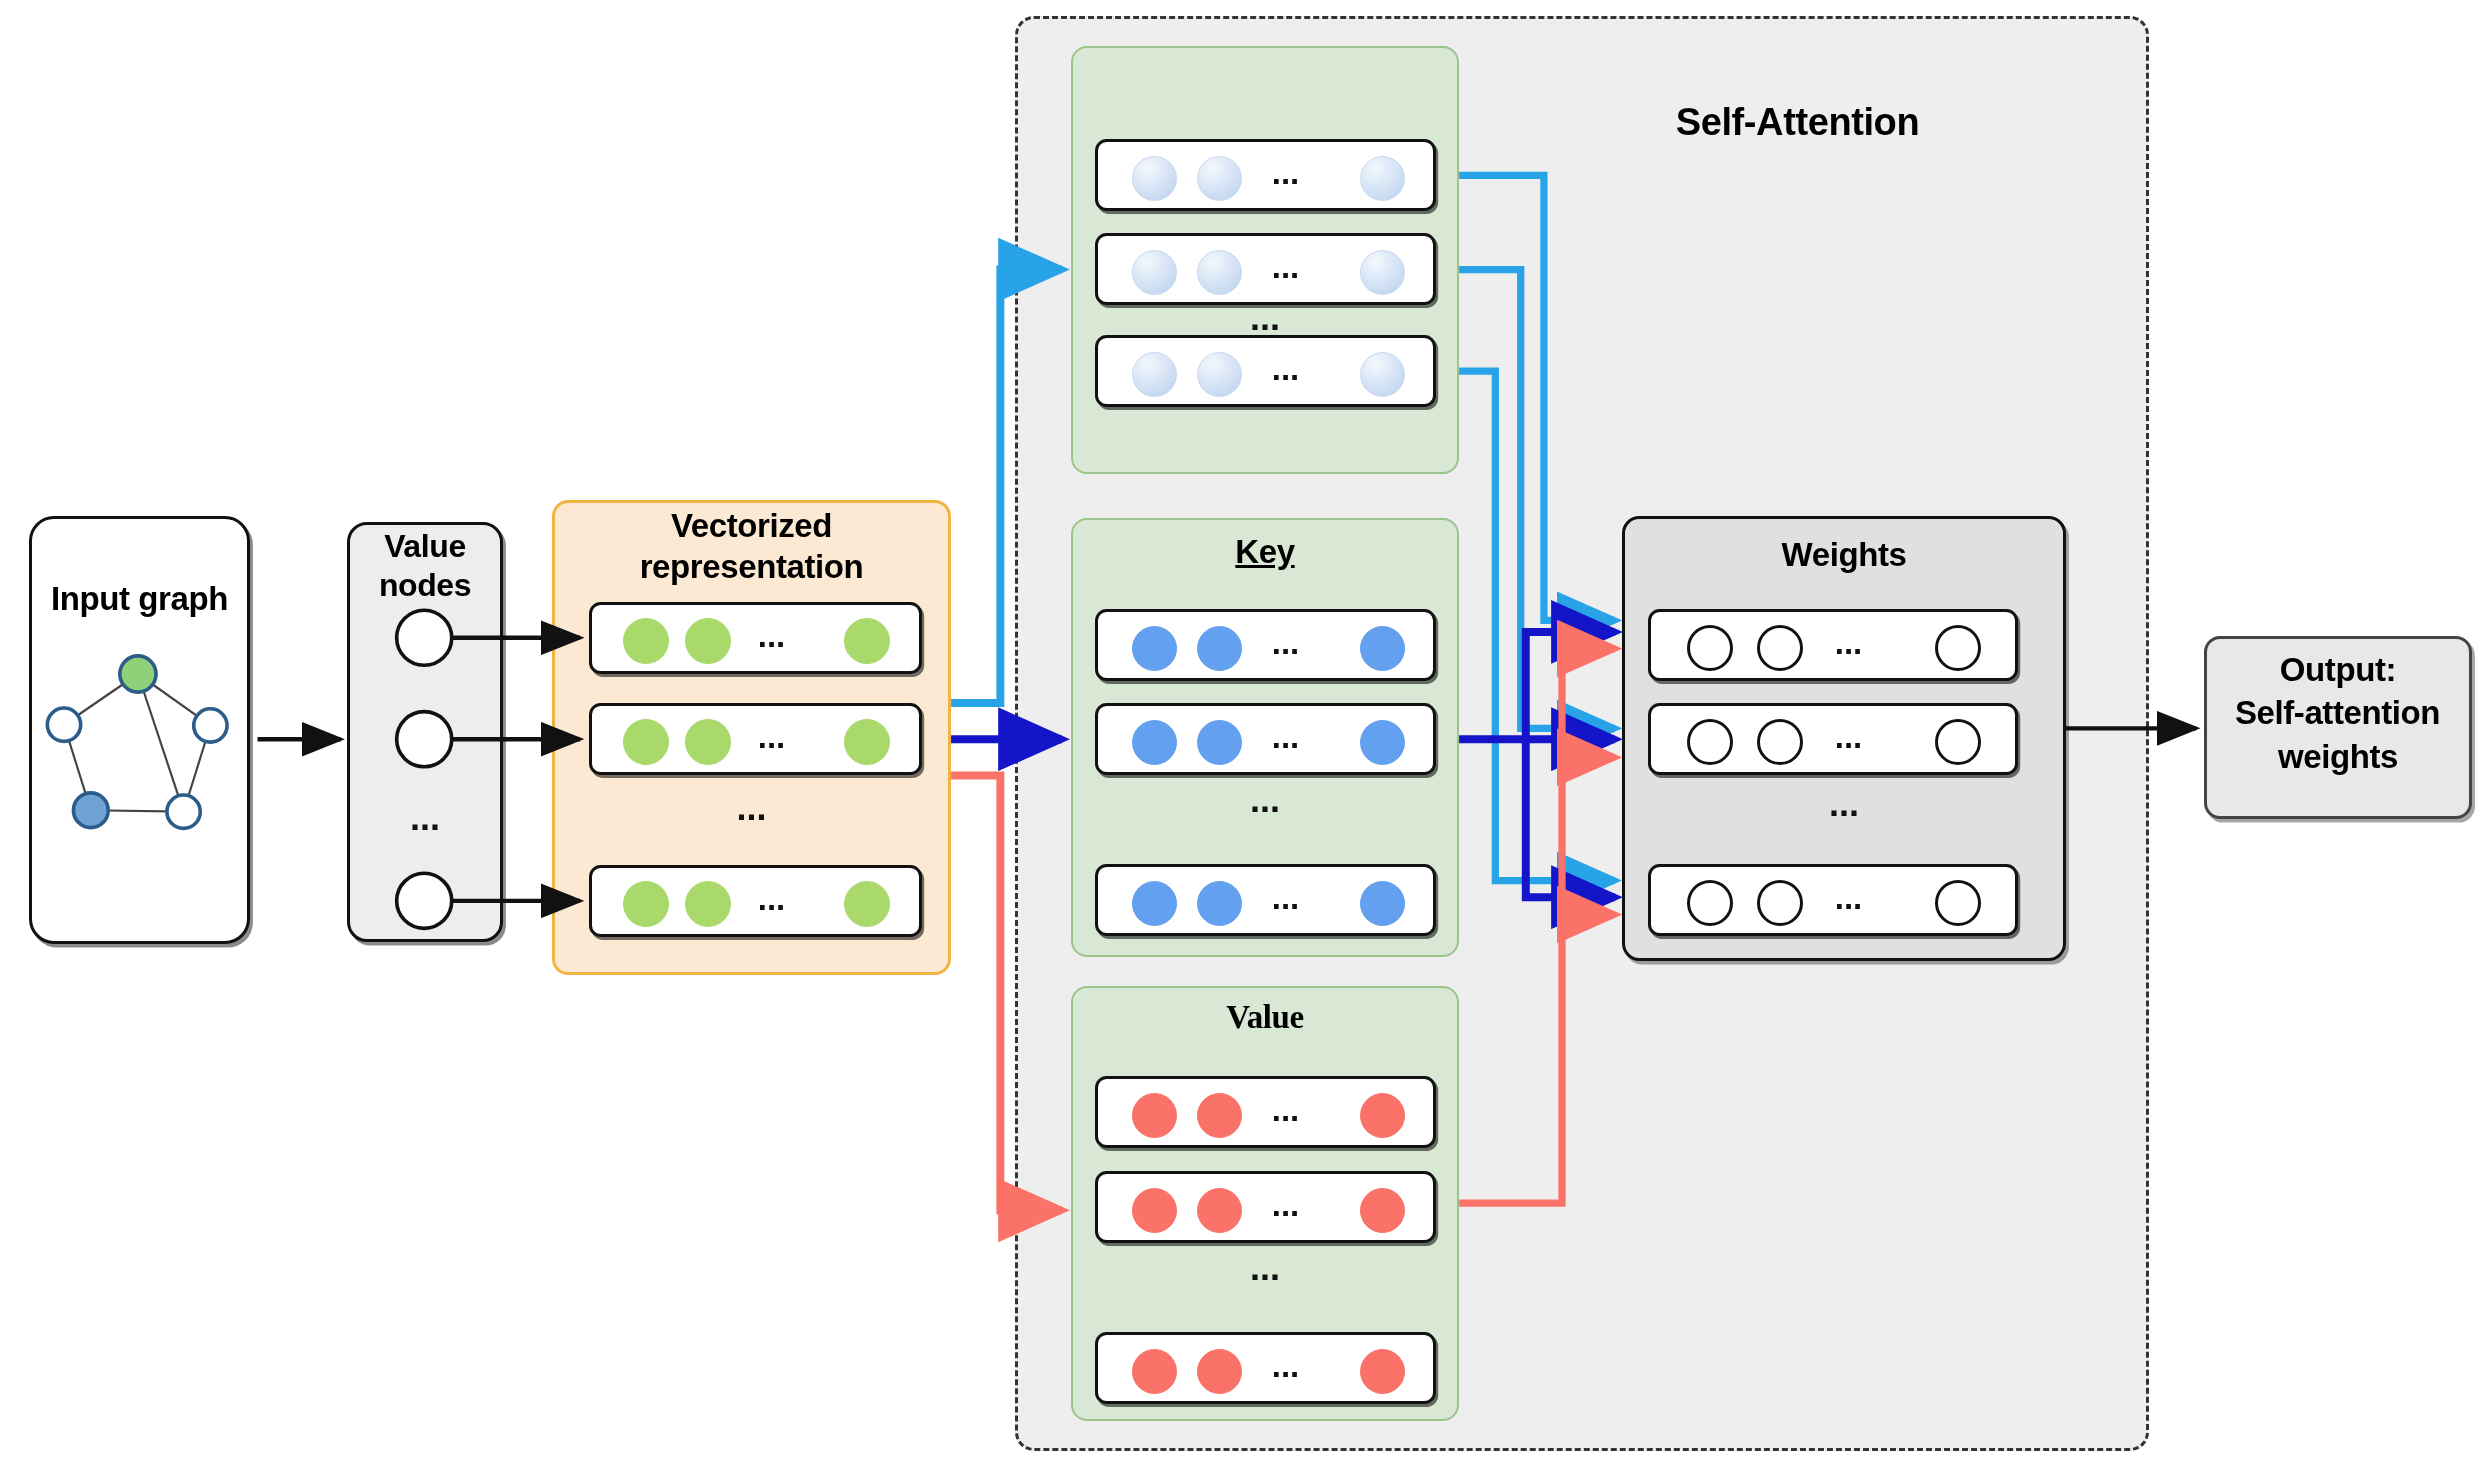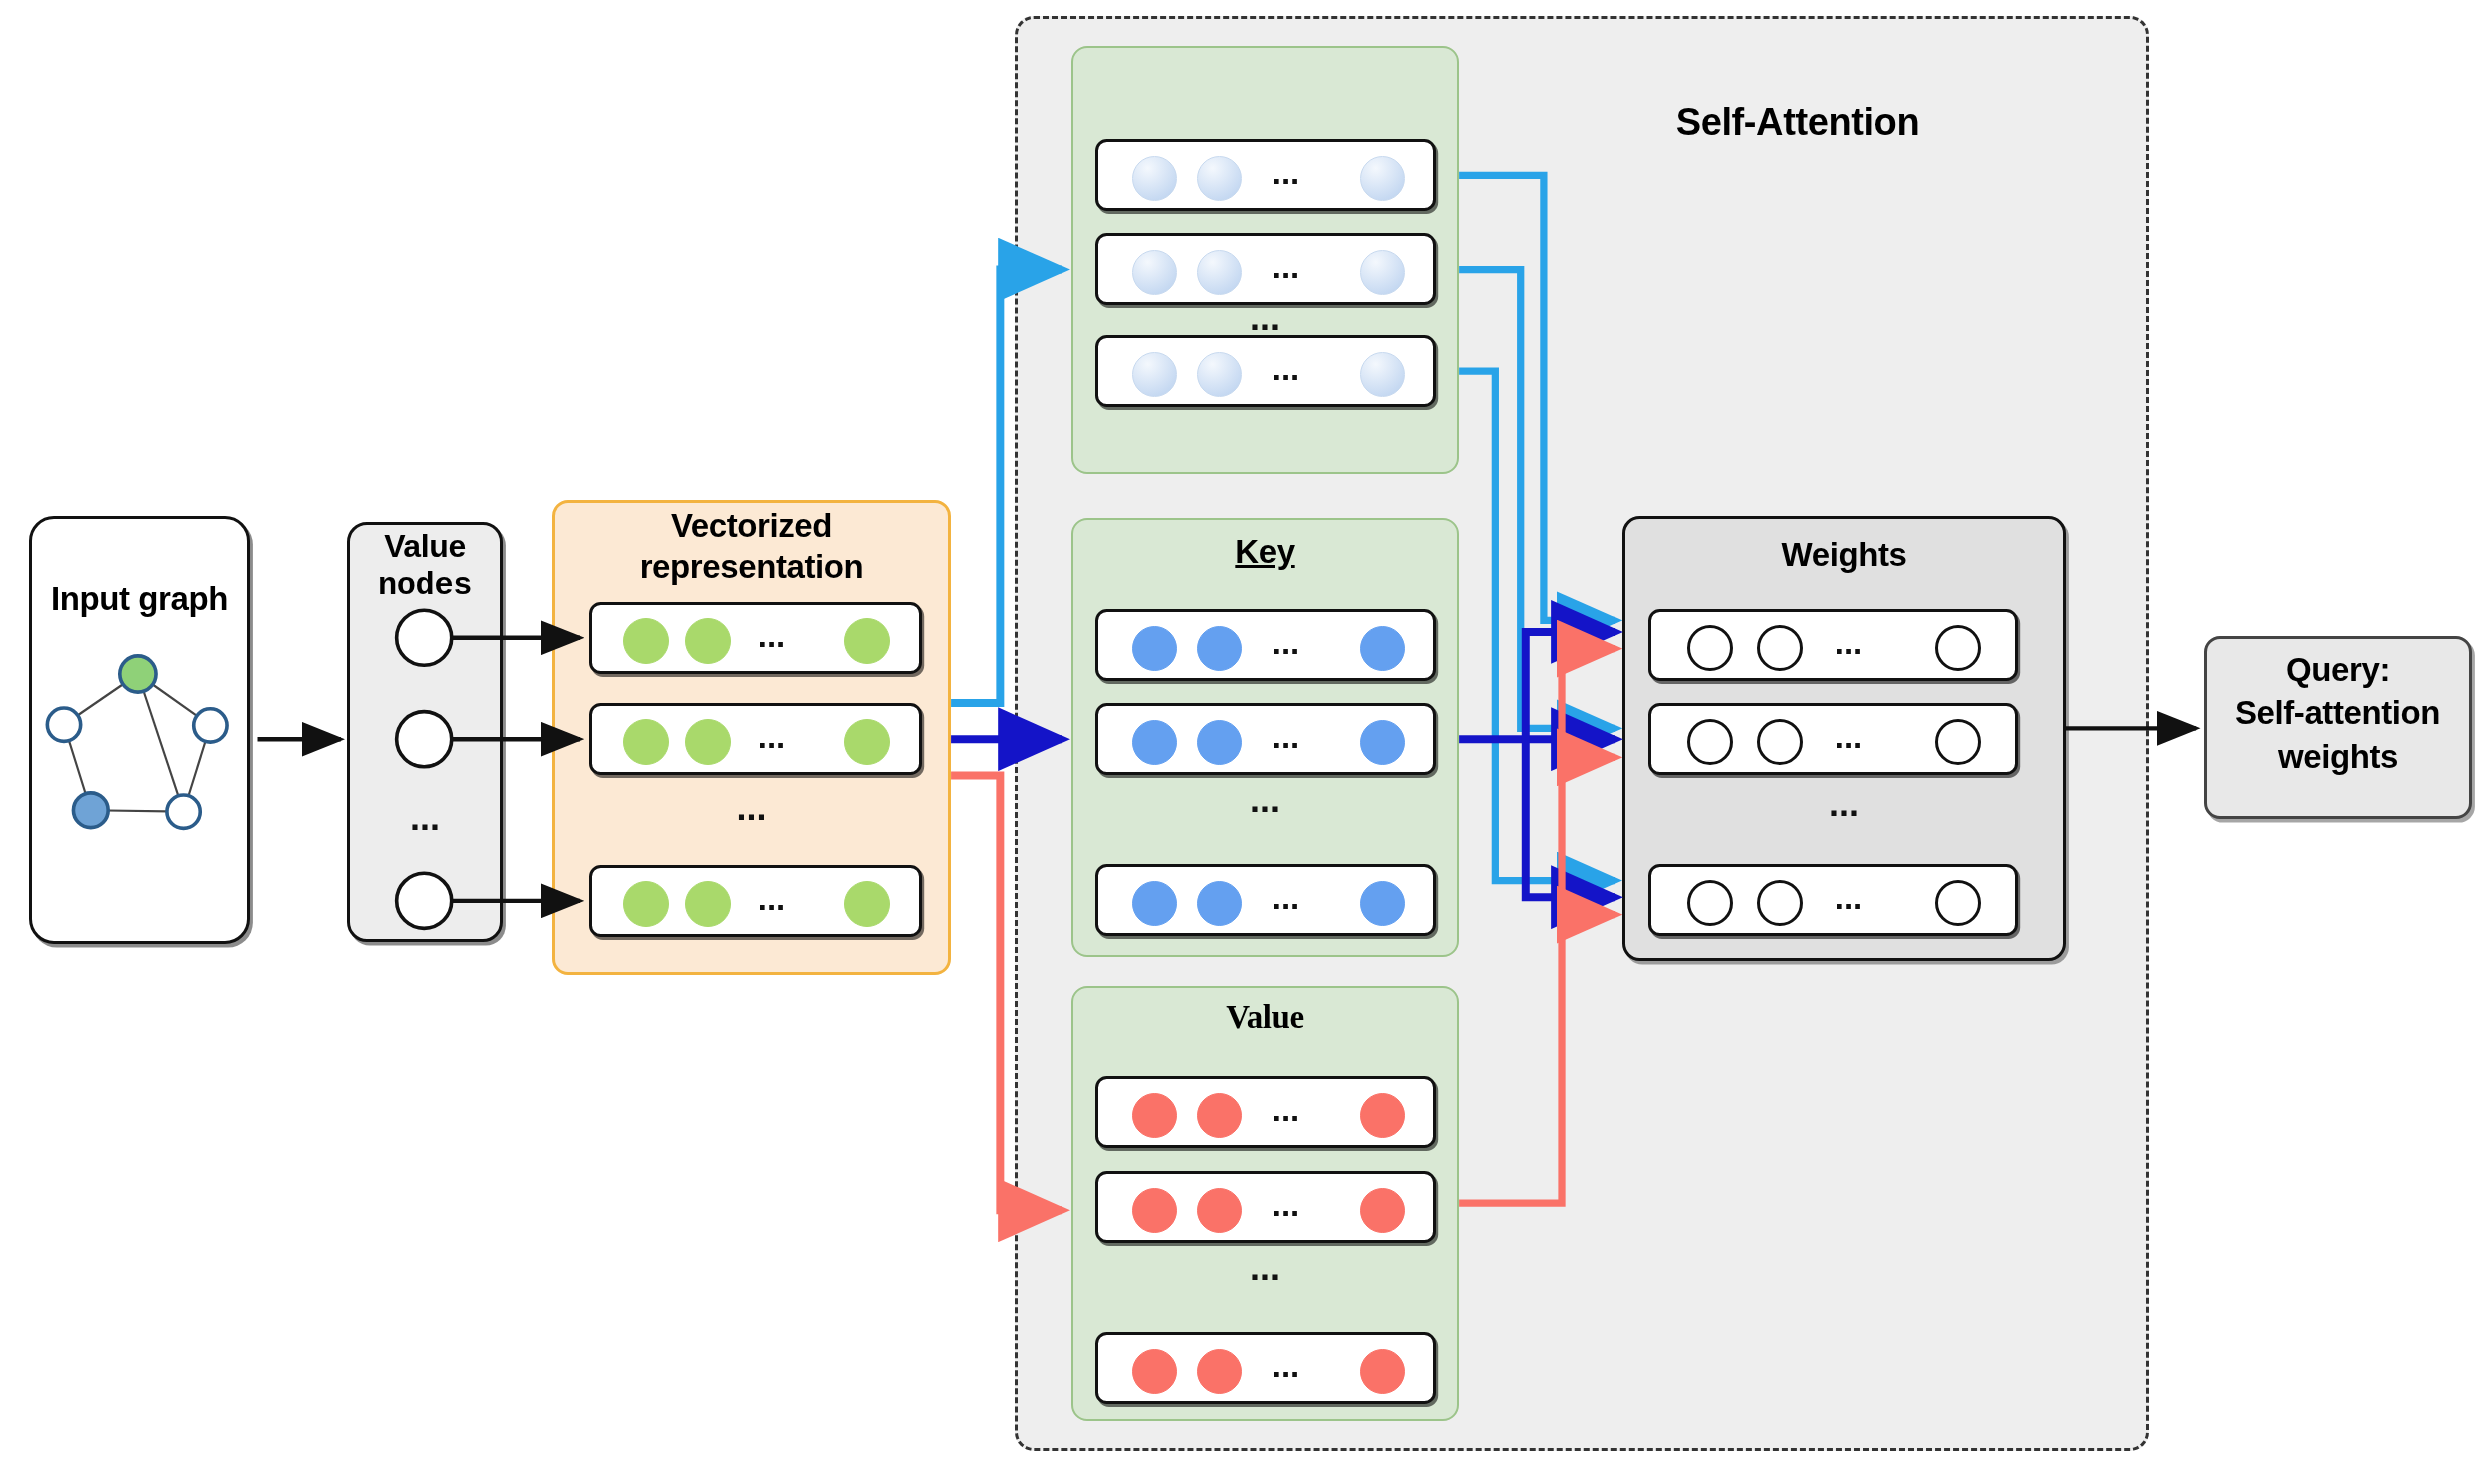--- a/index.html
+++ b/index.html
@@ -28,21 +28,21 @@
 
   <div class="box" style="left:29px;top:516px;width:221px;height:428px;background:#ffffff;
               border:3.6px solid #111;border-radius:25px;
               box-shadow:2.9px 3.6px 0 rgba(0,0,0,0.45);"></div>
   <div class="title" style="left:29px;top:580px;width:221px;font-size:33px;">Input graph</div>
 
   <div class="box" style="left:347px;top:522px;width:156px;height:420px;background:#ededed;
               border:3.6px solid #111;border-radius:20px;
               box-shadow:2.9px 3.6px 0 rgba(0,0,0,0.45);"></div>
   <div class="title" style="left:347px;top:528px;width:156px;font-size:32px;">Value</div>
-  <div class="title" style="left:347px;top:567px;width:156px;font-size:32px;font-family:Liberation Mono, monospace;">nodes</div>
+  <div class="title" style="left:347px;top:567px;width:156px;font-size:32px;">nodes</div>
   <div class="dots" style="left:347px;top:797px;width:156px;font-size:36px;">...</div>
 
   <div class="box" style="left:552px;top:500px;width:399px;height:475px;background:#fce9d4;
               border:3.6px solid #f3b340;border-radius:16px;"></div>
   <div class="title" style="left:552px;top:507px;width:399px;font-size:33px;">Vectorized</div>
   <div class="title" style="left:552px;top:548px;width:399px;font-size:33px;">representation</div>
   <div class="dots" style="left:552px;top:787px;width:399px;font-size:36px;">...</div>
 
   <div class="box" style="left:1071px;top:46px;width:388px;height:428px;background:#d9e8d4;
               border:2.2px solid #9cc48a;border-radius:16px;"></div>
@@ -60,21 +60,21 @@
 
   <div class="box" style="left:1622px;top:516px;width:444px;height:445px;background:#e0e0e0;
               border:3.6px solid #111;border-radius:17.4px;
               box-shadow:2.9px 3.6px 0 rgba(0,0,0,0.35);"></div>
   <div class="title" style="left:1622px;top:536px;width:444px;font-size:33px;">Weights</div>
   <div class="dots" style="left:1622px;top:783px;width:444px;font-size:36px;">...</div>
 
   <div class="box" style="left:2204px;top:636px;width:268px;height:183px;background:#e8e8e8;
               border:3.6px solid #444;border-radius:16px;
               box-shadow:2.9px 3.6px 0 rgba(0,0,0,0.35);"></div>
-  <div class="title" style="left:2204px;top:651px;width:268px;font-size:33px;">Query:</div>
+  <div class="title" style="left:2204px;top:651px;width:268px;font-size:33px;">Output:</div>
   <div class="title" style="left:2196px;top:694px;width:283px;font-size:33px;">Self-attention</div>
   <div class="title" style="left:2204px;top:738px;width:268px;font-size:33px;">weights</div>
 
   <svg class="layer" viewBox="0 0 3431 2038">
     <defs>
       <radialGradient id="qgrad" cx="35%" cy="28%" r="85%">
         <stop offset="0%" stop-color="#f2f7fd"></stop>
         <stop offset="100%" stop-color="#b9d1ee"></stop>
       </radialGradient>
       <marker id="ahBlack" markerWidth="10" markerHeight="8" refX="9" refY="4" orient="auto">

